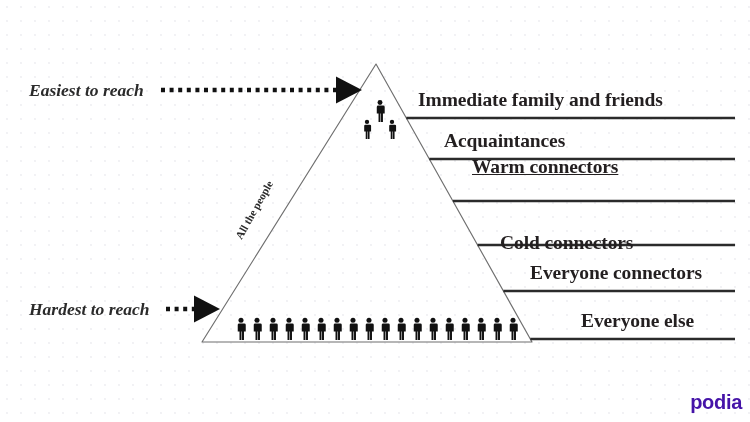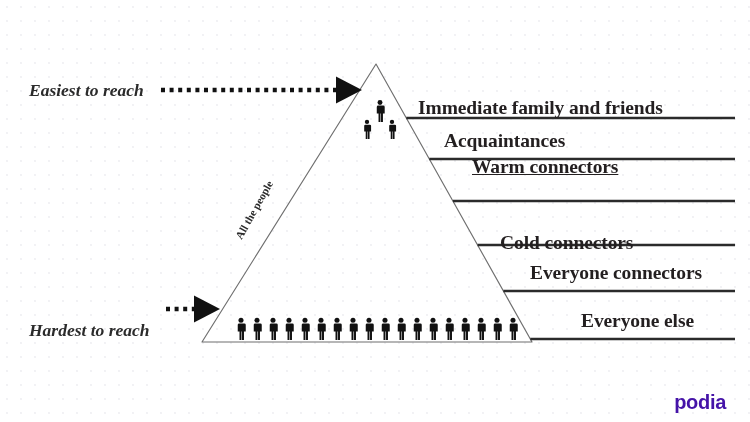--- a/index.html
+++ b/index.html
@@ -49,21 +49,21 @@
     position: absolute;
     font-family: "Liberation Serif", "DejaVu Serif", serif;
     font-size: 11px;
     font-weight: 700;
     color: #2b2b2b;
     white-space: nowrap;
     transform-origin: left center;
   }
   #brand {
     position: absolute;
-    right: 24px;
+    right: 8px;
     bottom: 8px;
     font-family: "Liberation Sans", "DejaVu Sans", sans-serif;
     font-size: 20px;
     font-weight: 700;
     letter-spacing: -0.3px;
     color: #4513a8;
   }
 </style>
 </head>
 <body>
@@ -121,24 +121,24 @@
         <use xlink:href="#personGlyph" transform="translate(481,332) scale(0.93)"></use>
         <use xlink:href="#personGlyph" transform="translate(497,332) scale(0.93)"></use>
         <use xlink:href="#personGlyph" transform="translate(513,332) scale(0.93)"></use>
       </g>
   </svg>
 
   <div class="rot-label" style="left:238px; top:232px; transform: rotate(-60.5deg);">All the people</div>
 
   <div class="side-label" style="left:29px; top:80px;">Easiest to reach</div>
 
-  <div class="side-label" style="left:29px; top:299px;margin-top:21px;">Hardest to reach</div>
+  <div class="side-label" style="left:29px; top:299px;">Hardest to reach</div>
 
   <div id="tier-text-layer">
-      <div class="tier-label" style="left: 418px; top: 89px; margin-top: 8px;">Immediate family and friends</div>
+      <div class="tier-label" style="left: 418px; top: 89px;">Immediate family and friends</div>
       <div class="tier-label" style="left: 444px; top: 130px;">Acquaintances</div>
       <div class="tier-label" style="left: 472px; top: 156px; text-decoration: underline;">Warm connectors</div>
       <div class="tier-label" style="left: 500px; top: 232px;">Cold connectors</div>
       <div class="tier-label" style="left: 530px; top: 262px;">Everyone connectors</div>
       <div class="tier-label" style="left: 556px; top: 310px; margin-left: 25px;">Everyone else</div>
     </div>
 
   <div id="brand">podia</div>
 </div>
 

